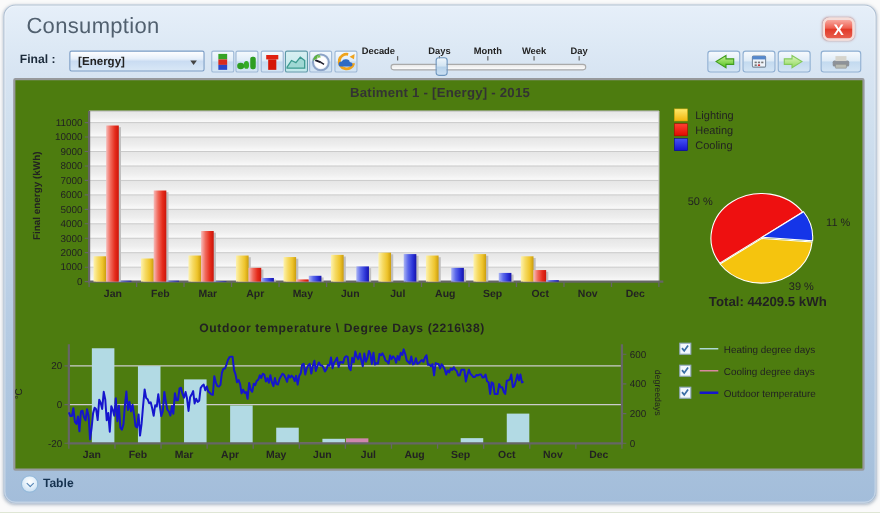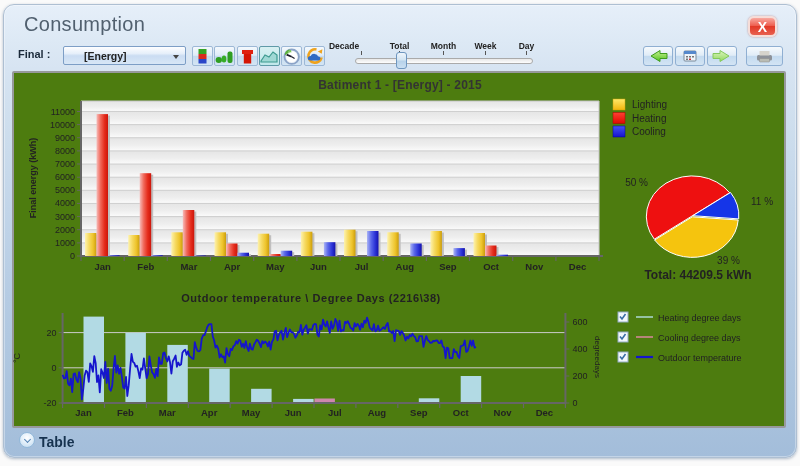--- a/index.html
+++ b/index.html
@@ -7,38 +7,38 @@
   background:linear-gradient(180deg,#e6eff9 0%,#dde9f5 8%,#d7e4f2 14%,#cfdfee 25%,#c2d5e9 45%,#b5cbe3 65%,#abc4de 85%,#a3bdda 100%);
   border:1px solid #aebfd2; box-shadow:0 1px 3px rgba(110,130,155,.55), inset 0 0 0 1px rgba(255,255,255,.35);}
 #title { position:absolute; left:24px; top:13px; font-size:20px; color:#51606f; letter-spacing:.3px;}
 #close { position:absolute; left:748px; top:16px; width:29px; height:21px; border-radius:6px;
   background:linear-gradient(180deg,#f8a9a0 0%,#ee5f50 45%,#e23a28 50%,#e8604f 100%);
   border:2px solid #f6ddd8; box-shadow:0 0 2px rgba(150,40,30,.5); color:#fff; text-align:center;
   font-weight:bold; font-size:14px; line-height:18px;}
 .lbl { position:absolute; font-size:11px; font-weight:bold; color:#1b2a3a; }
 .dd { position:absolute; height:19px; border:1px solid #7d9ec6; border-radius:2px;
   background:linear-gradient(180deg,#fefeff 0%,#e6effa 38%,#cadcf2 52%,#d8e7f6 100%);
-  font-size:10.5px; font-weight:bold; color:#222; line-height:18px; padding-left:20px;}
+  font-size:10.5px; font-weight:bold; color:#222; line-height:18px; padding-left:7px;}
 .dd .ar { position:absolute; right:6px; top:8px; width:0; height:0; border-left:3.5px solid transparent; border-right:3.5px solid transparent; border-top:4px solid #444;}
 .tbtn { position:absolute; top:46px; width:21px; height:20px; border:1px solid #9db8d6; border-radius:2px;
   background:linear-gradient(180deg,#f4f9fd 0%,#dfecf8 46%,#c5dbf0 52%,#d4e5f4 100%);}
 .nbtn { position:absolute; top:46px; height:20px; border:1px solid #8fafd2; border-radius:3px;
   background:linear-gradient(180deg,#f6fafd 0%,#e0ecf7 46%,#c3daef 52%,#d3e4f4 100%);}
 .slab { position:absolute; top:41px; font-size:8.5px; font-weight:bold; color:#222; transform:translateX(-50%); }
 .stick { position:absolute; top:51px; width:1px; height:4px; background:#555; }
 #track { position:absolute; left:355px; top:58px; width:178px; height:6px; background:linear-gradient(180deg,#e8e8e8,#fdfdfd); border:1px solid #aaa; border-radius:3px;}
 #thumb { position:absolute; left:396px; top:52px; width:11px; height:17px; border-radius:3px; border:1px solid #6e96bf;
   background:linear-gradient(180deg,#eef5fb 0%,#d3e5f3 45%,#b7d2ea 55%,#cadff2 100%);}
 #panel { position:absolute; left:12px; top:71px; width:774px; height:357px; background:#4d7c0f; border:2px solid #97999c; border-radius:2px;}
 #panel svg { position:absolute; left:-2px; top:-2px; }
 #tablebar { position:absolute; left:14px; top:431px; width:770px; height:24px; }
 #tcirc { position:absolute; left:5px; top:1px; width:16px; height:16px; border-radius:50%;
   background:radial-gradient(circle at 50% 35%,#ffffff 0%,#e4f0fa 45%,#bdd7ee 100%); border:1px solid #93b9da; }
 #tcirc .ch { position:absolute; left:4.5px; top:3.5px; width:5px; height:5px; border-right:1.6px solid #5585b5; border-bottom:1.6px solid #5585b5; transform:rotate(45deg);}
-#tablelbl { position:absolute; left:25px; top:2.5px; font-size:14px; font-weight:bold; color:#16324f; }
+#tablelbl { position:absolute; left:25px; top:2.5px; font-size:11px; font-weight:bold; color:#16324f; }
 .ax { font-size:9px; fill:#222; }
 .axm { font-size:9.5px; font-weight:bold; fill:#222; }
 </style></head>
 <body>
 <div id="win"></div>
   <div id="title">Consumption</div>
   <div id="close">X</div>
   <div class="lbl" style="left:18px; top:48px;">Final :</div>
   <div class="dd" style="left:63px; top:46px; width:123px;">[Energy]<span class="ar"></span></div>
 
@@ -68,21 +68,21 @@
     <path d="M2.8 8.5 Q2.6 3.4 7.6 2.5 Q6.2 4.4 6.6 6.2 Q4.4 6.6 2.8 8.5 Z" fill="#5cb33c"></path>
     <path d="M7.6 2.5 Q9.8 3.2 9.4 5.4 Q7.8 4.8 6.6 6.2" fill="#7ac654"></path>
     </svg></div>
   <div class="tbtn" style="left:303.5px;"><svg width="19" height="18" viewBox="0 0 19 18">
     <path d="M11.5 2.4 A 6.7 6.7 0 1 0 16.6 10.5" stroke="#efa31d" stroke-width="2.6" fill="none"></path>
     <path d="M12.8 4.6 l4.6 -2.4 l-0.6 4.6 Z" fill="#efa31d"></path>
     <path d="M2.8 11.6 q0 -2.6 2.9 -2.6 q1 -2.4 4 -2.1 q3 .3 3.2 2.4 q2.6 .4 2.6 2.3 q0 1.9 -2.7 1.9 l-7.5 0 q-2.5 0 -2.5 -1.9 Z" fill="#2f6bc4"></path>
     </svg></div>
 
   <div class="slab" style="left:344px;">Decade</div>
-  <div class="slab" style="left:399.5px;">Total</div>
+  <div class="slab" style="left:399.5px;">Days</div>
   <div class="slab" style="left:443.5px;text-align:right;">Month</div>
   <div class="slab" style="left:485.5px;">Week</div>
   <div class="slab" style="left:526.5px;">Day</div>
   <div class="stick" style="left:361px;"></div>
   <div class="stick" style="left:399px;"></div>
   <div class="stick" style="left:443px;"></div>
   <div class="stick" style="left:485px;"></div>
   <div class="stick" style="left:526px;"></div>
   <div id="track"></div>
   <div id="thumb"></div>

